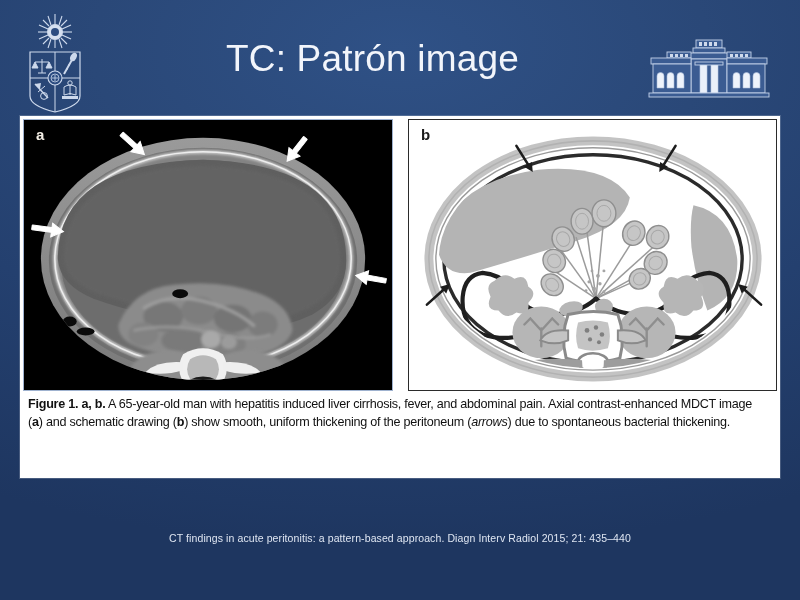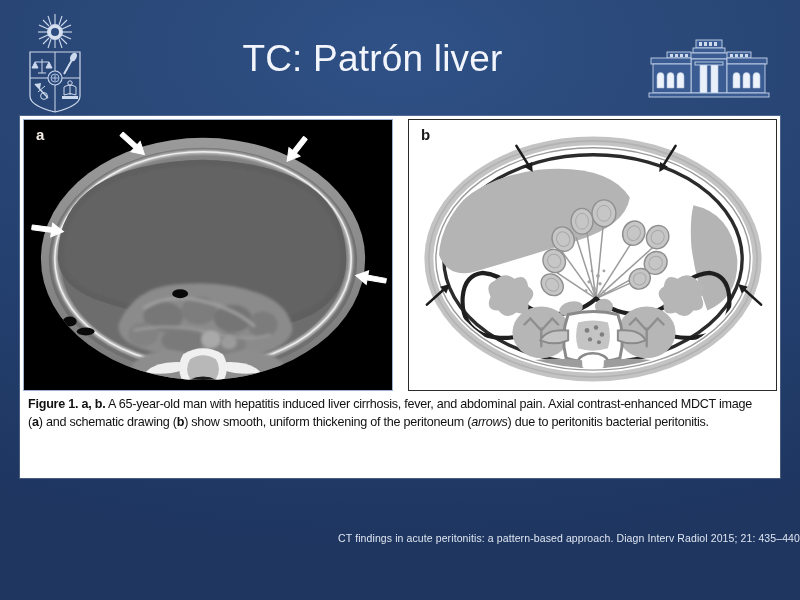--- a/index.html
+++ b/index.html
@@ -112,21 +112,21 @@
   }
   #caption b { font-weight: 700; text-align: center; }
   #caption i { font-style: italic; margin-top: 8px; }
 
   
   #citation {
     position: absolute;
     left: 0;
     top: 532px;
     width: 800px;
-    text-align: right;
+    text-align: center;
     color: #dfe6f2;
     font-size: 10.5px;
     letter-spacing: 0.1px;
   }
   #site-url {
     position: absolute;
     right: 22px;
     top: 570px;
     color: #e9eef7;
     font-size: 17px;
@@ -196,21 +196,21 @@
           <circle cx="52" cy="75" r="2.2" fill="none"></circle>
         </g>
 
         <circle cx="37" cy="70" r="7" fill="#2c4c80" stroke="#cdd9ec" stroke-width="1.1"></circle>
         <circle cx="37" cy="70" r="4" fill="none" stroke="#cdd9ec" stroke-width="0.8"></circle>
         <path d="M33.5 70 h7 M37 67 v6" stroke="#cdd9ec" stroke-width="0.8"></path>
       </g>
     </svg>
   </div>
 
-  <div id="slide-title">TC: Patrón liver</div>
+  <div id="slide-title">TC: Patrón image</div>
 
   <div id="logo-right">
     <svg viewBox="0 0 128 66" xmlns="http://www.w3.org/2000/svg">
       <g stroke="#c3d2e8" fill="#3b5c92" stroke-width="0.9">
 
         <rect x="51" y="4" width="26" height="8"></rect>
         <g fill="#cfdaec" stroke="none">
           <rect x="54" y="6" width="3" height="4"></rect>
           <rect x="59" y="6" width="3" height="4"></rect>
           <rect x="64" y="6" width="3" height="4"></rect>
@@ -523,18 +523,18 @@
 
             <g transform="translate(354,186) rotate(222)">
               <line x1="0" y1="0" x2="22" y2="0"></line>
               <path d="M22 -4.6 L31 0 L22 4.6 Z" stroke="none"></path>
             </g>
           </g>
         </svg>
       </div>
     </div>
 
-    <div id="caption"><b>Figure 1. a, b.</b><span> A 65-year-old man with hepatitis induced liver cirrhosis, fever, and abdominal pain. Axial contrast-enhanced MDCT image (</span><b>a</b><span>) and schematic drawing (</span><b>b</b><span>) show smooth, uniform thickening of the peritoneum (</span><i>arrows</i><span>) due to peritonitis bacterial peritonitis.</span></div>
+    <div id="caption"><b>Figure 1. a, b.</b><span> A 65-year-old man with hepatitis induced liver cirrhosis, fever, and abdominal pain. Axial contrast-enhanced MDCT image (</span><b>a</b><span>) and schematic drawing (</span><b>b</b><span>) show smooth, uniform thickening of the peritoneum (</span><i>arrows</i><span>) due to spontaneous bacterial thickening.</span></div>
   </div>
 
   <div id="citation">CT findings in acute peritonitis: a pattern-based approach. Diagn Interv Radiol 2015; 21: 435–440</div>
 
 </div>
 
 </body></html>

